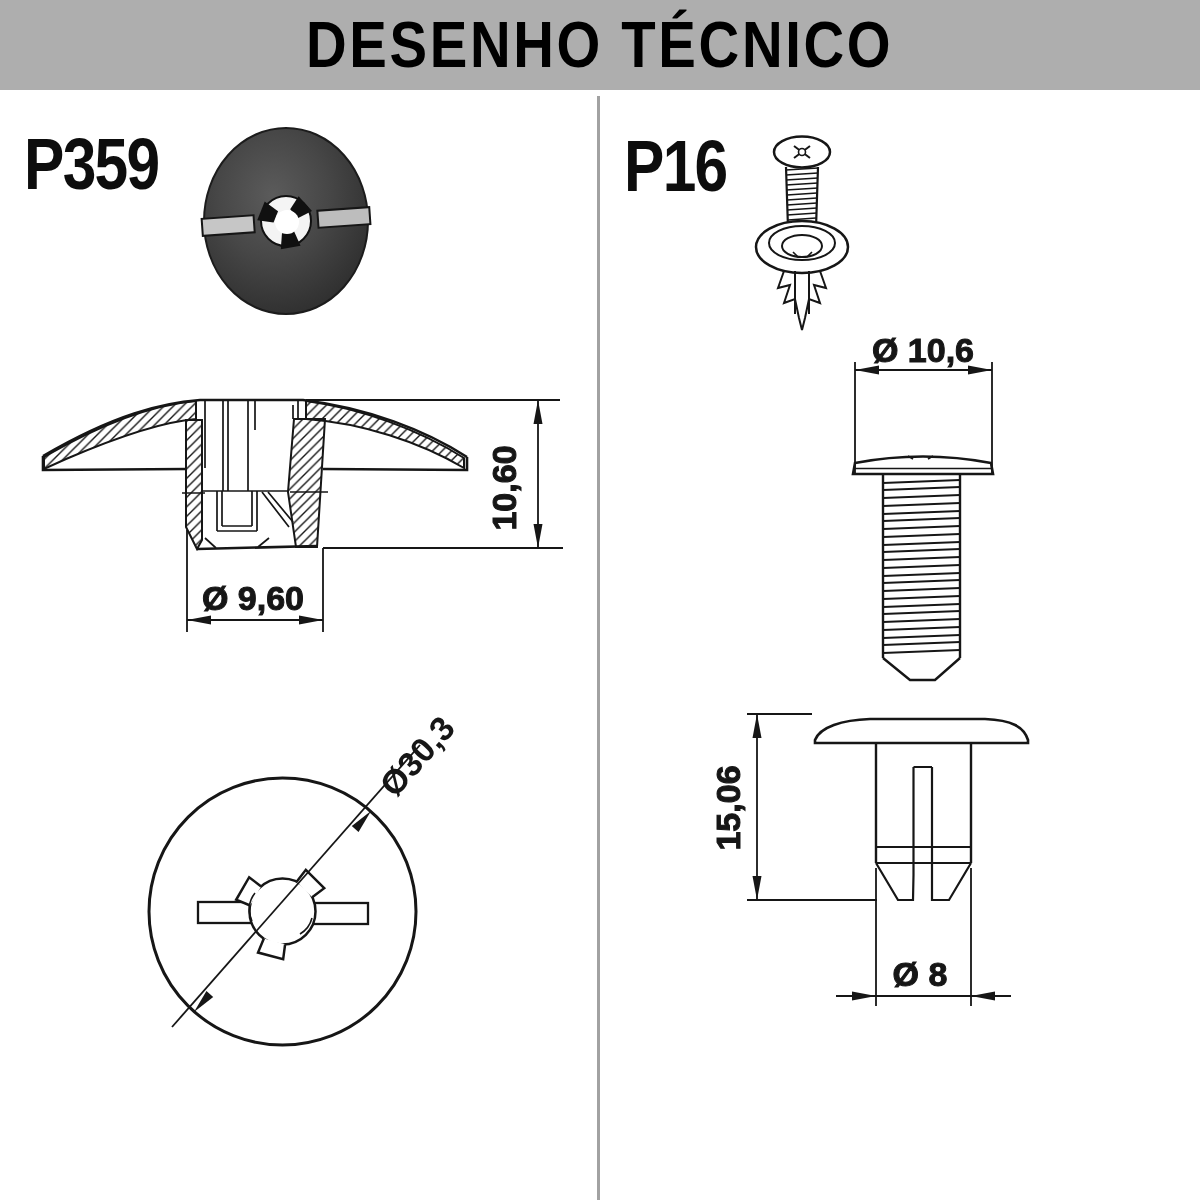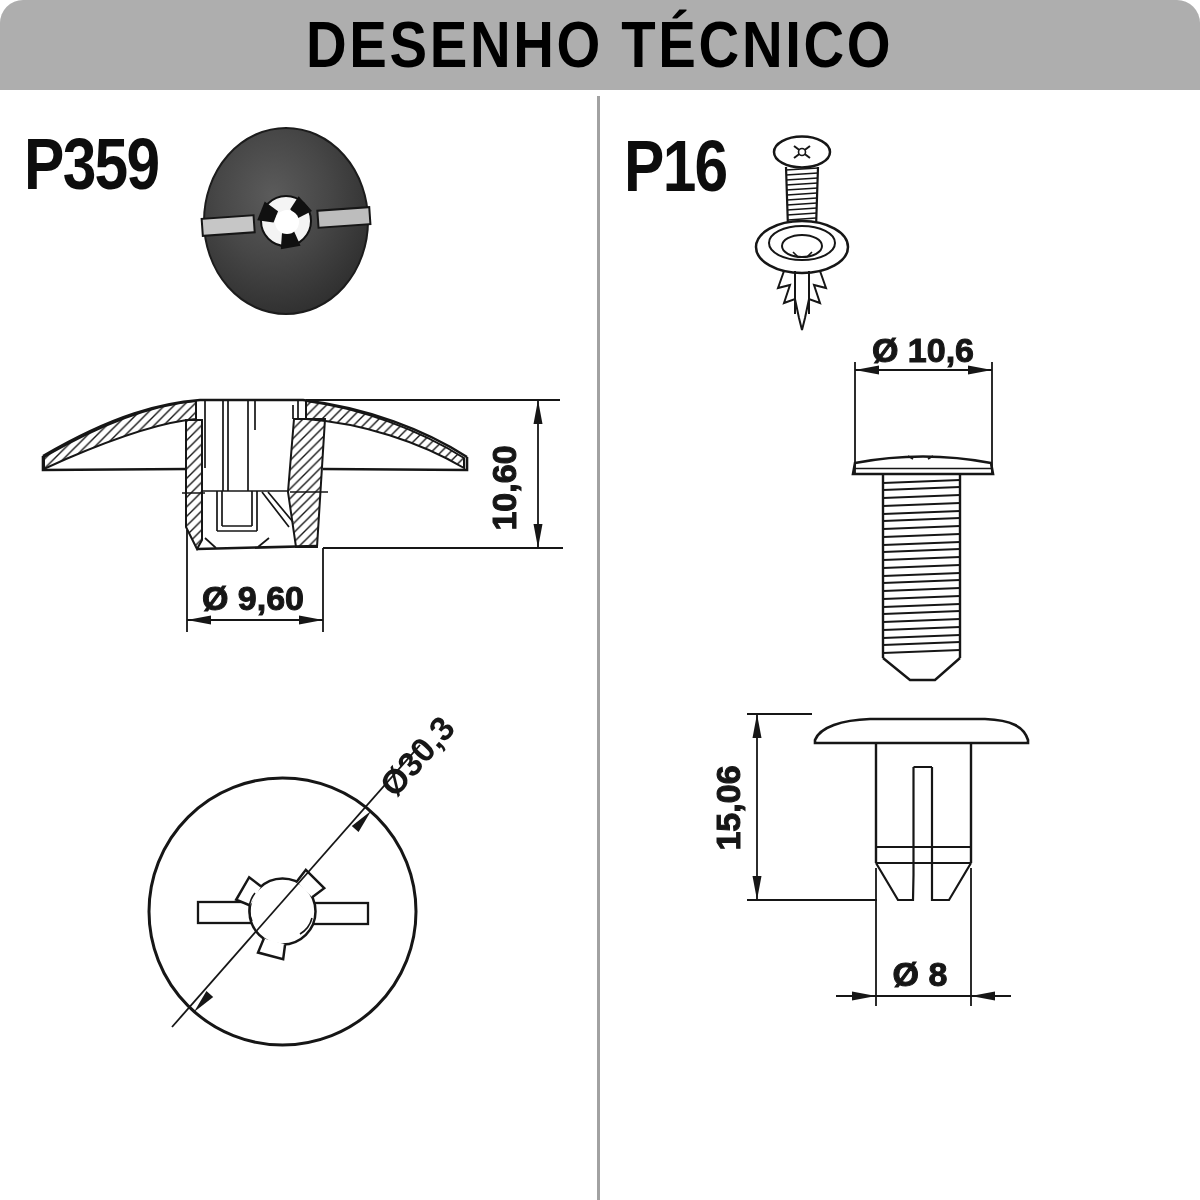--- a/index.html
+++ b/index.html
@@ -1,17 +1,17 @@
 <!DOCTYPE html>
 <html><head>
 <meta charset="utf-8">
 <style>
   html,body{margin:0;padding:0;background:#ffffff;}
   .page{position:relative;width:1200px;height:1200px;background:#ffffff;overflow:hidden;
-        font-family:"Liberation Sans",sans-serif;border-radius:23px;}
+        font-family:"Liberation Sans",sans-serif;}
   header.banner{position:absolute;left:0;top:0;width:1200px;height:90px;background:#aeaeae;
         display:flex;align-items:center;justify-content:center;}
   h1.title{margin:0;color:#000;font-weight:700;font-size:64px;letter-spacing:3px;
         transform:scaleX(0.88);white-space:nowrap;}
   .divider{position:absolute;left:597px;top:96px;width:3px;height:1104px;background:#a2a2a2;}
   .part-label{position:absolute;color:#0d0d0d;font-weight:700;font-size:72px;letter-spacing:-2px;
         transform:scaleX(0.84);transform-origin:left top;line-height:1;}
   .label-p359{left:24px;top:128px;}
   .label-p16{left:624px;top:130px;}
   svg.drawing{position:absolute;left:0;top:0;}

